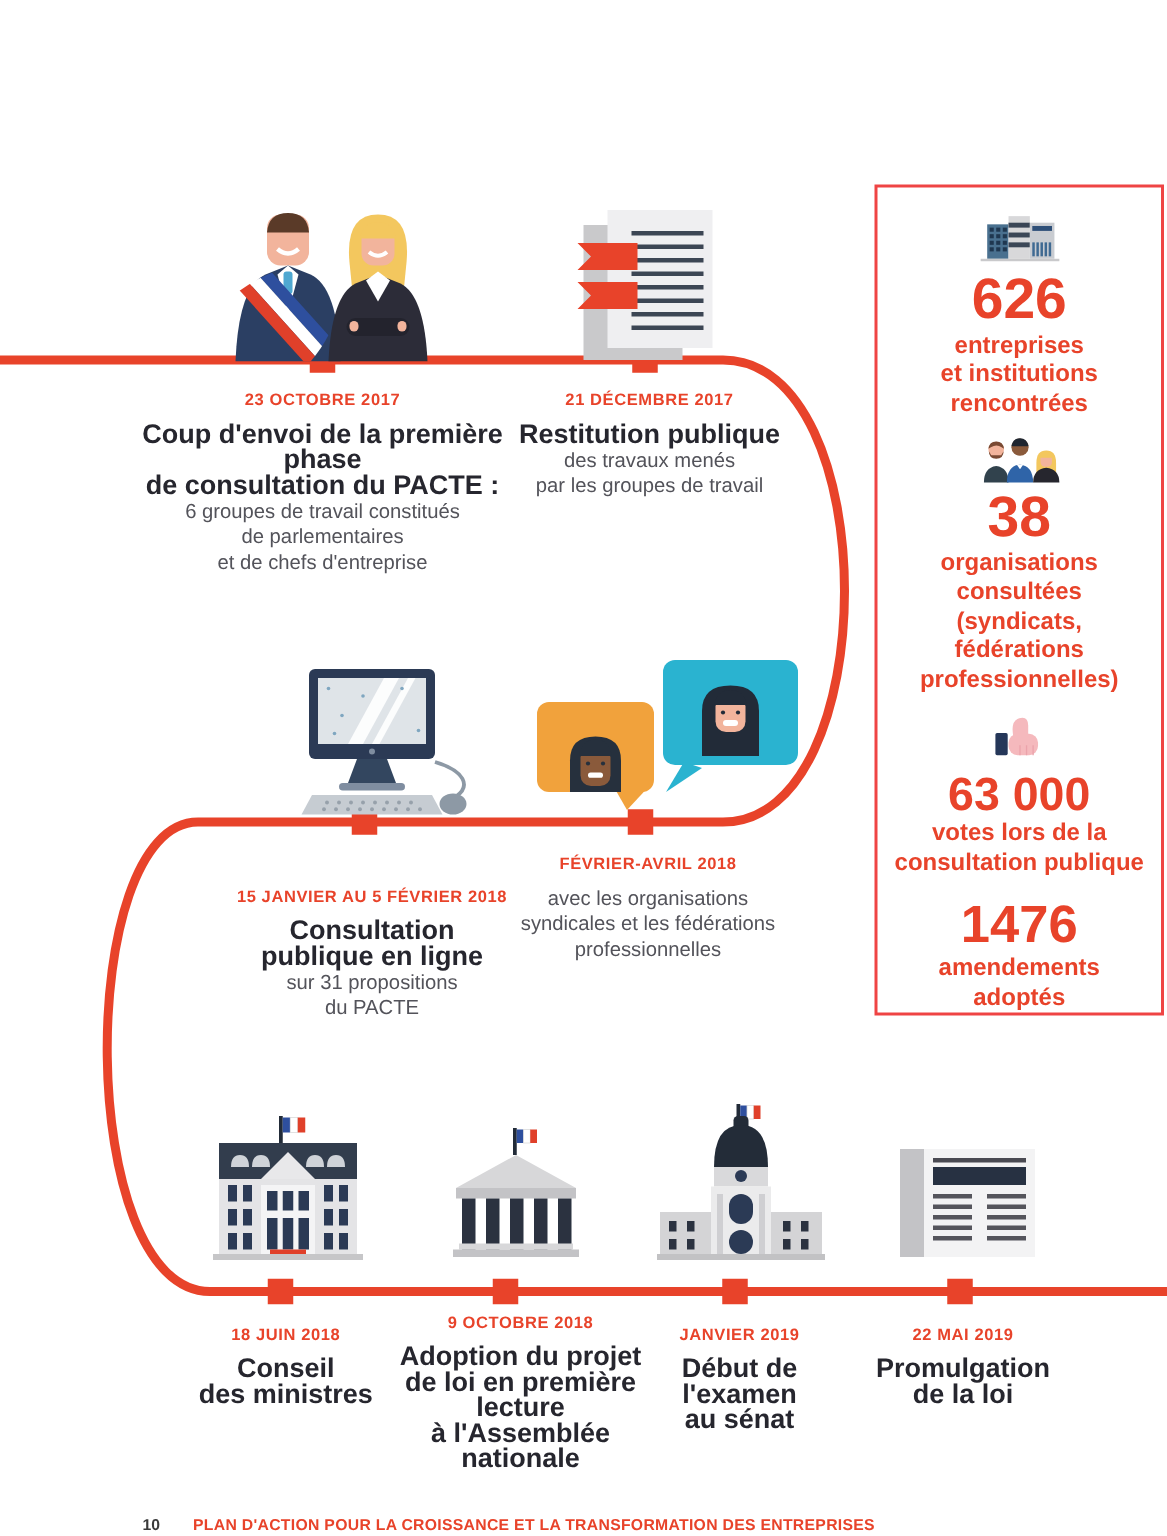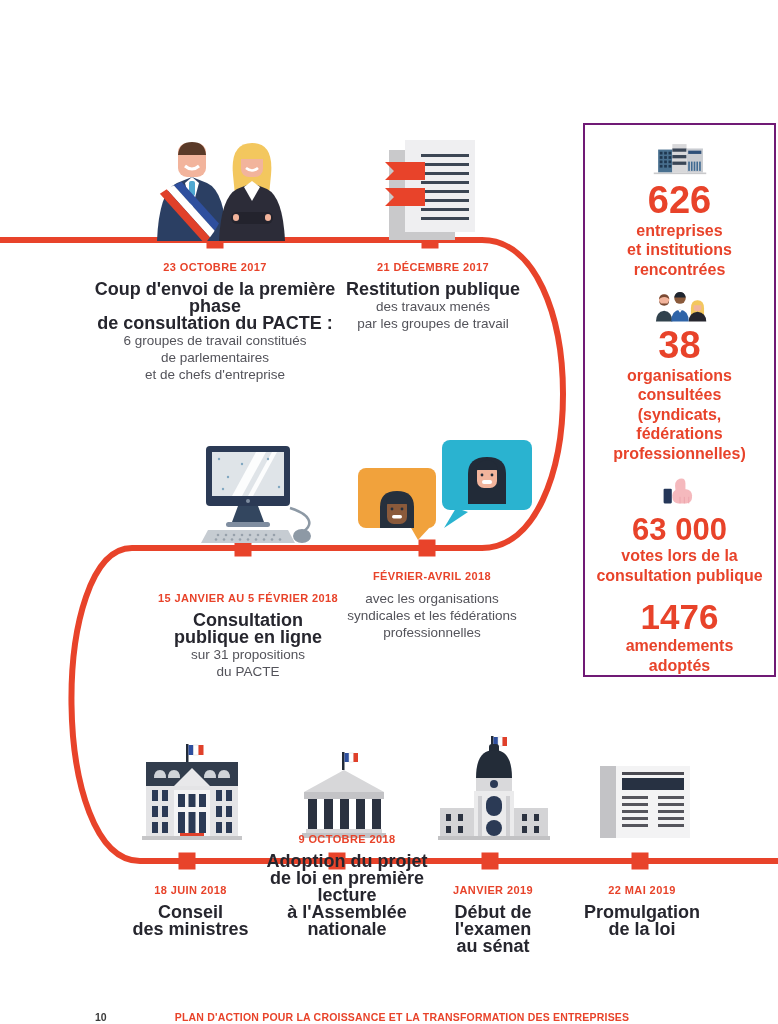--- a/index.html
+++ b/index.html
@@ -7,31 +7,31 @@
         font-family:"Liberation Sans",sans-serif;margin:0 auto;}
   .title{position:absolute;left:95px;top:0px;font-size:27px;line-height:34px;
          font-weight:800;color:#1d1c27;letter-spacing:-0.2px;}
   .title .it{font-style:italic;}
   .timeline-svg{position:absolute;left:0;top:0;}
   .illu{position:absolute;}
   .ml{position:absolute;text-align:center;}
   .ml-date{color:#e8432a;font-weight:700;font-size:11px;letter-spacing:0.4px;margin-bottom:8px;}
   .ml-bold{color:#26262e;font-weight:700;font-size:18px;line-height:17px;white-space:pre-line;}
   .ml-text{color:#53535a;font-weight:400;font-size:13.5px;line-height:17px;white-space:pre-line;}
-  .stats{position:absolute;left:583px;top:123px;width:193px;height:554px;border:2px solid #701a75;
+  .stats{position:absolute;left:583px;top:123px;width:193px;height:554px;border:2px solid #ef4444;
          box-sizing:border-box;display:flex;flex-direction:column;align-items:center;text-align:center;
          padding-top:18px;}
   .stat-value{color:#e8432a;font-weight:800;line-height:1.05;}
   .v-lg{font-size:38px;}
   .v-md{font-size:31px;}
   .v-1476{font-size:35px;}
   .stat-label{color:#e8432a;font-weight:700;font-size:16px;line-height:19.5px;white-space:pre-line;}
   .footer{position:absolute;left:95px;top:1011px;font-size:10.5px;font-weight:700;white-space:nowrap;}
   .footer .num{color:#3a3a3a;margin-right:22px;}
-  .footer .txt{color:#e8432a;letter-spacing:0.2px;margin-left:46px;}
+  .footer .txt{color:#e8432a;letter-spacing:0.2px;}
 </style>
 </head>
 <body>
 
 <div class="page">
 
   <svg class="timeline-svg" width="778" height="1024" viewBox="0 0 778 1024">
     <path d="M -4 240 H 482 C 590 240 590 548 482 548 H 132 C 50 548 50 861 140 861 H 778" fill="none" stroke="#e8432a" stroke-width="6"></path>
     <g fill="#e8432a">
       <rect x="206.5" y="231.5" width="17" height="17"></rect>
@@ -283,21 +283,21 @@
       <rect x="24" y="60" width="26" height="3"></rect>
         <rect x="60" y="60" width="26" height="3"></rect>
     </g>
   </svg>
 
   <div class="ml" style="left:118px;top:884px;width:145px;">
     <div class="ml-date">18 JUIN 2018</div>
     <div class="ml-bold">Conseil
 des ministres</div>
   </div>
-  <div class="ml" style="left:252px;top:833px;width:190px;">
+  <div class="ml" style="left:252px;top:876px;width:190px;">
     <div class="ml-date">9 OCTOBRE 2018</div>
     <div class="ml-bold">Adoption du projet
 de loi en première lecture
 à l'Assemblée nationale</div>
   </div>
   <div class="ml" style="left:418px;top:884px;width:150px;">
     <div class="ml-date">JANVIER 2019</div>
     <div class="ml-bold">Début de l'examen
 au sénat</div>
   </div>

